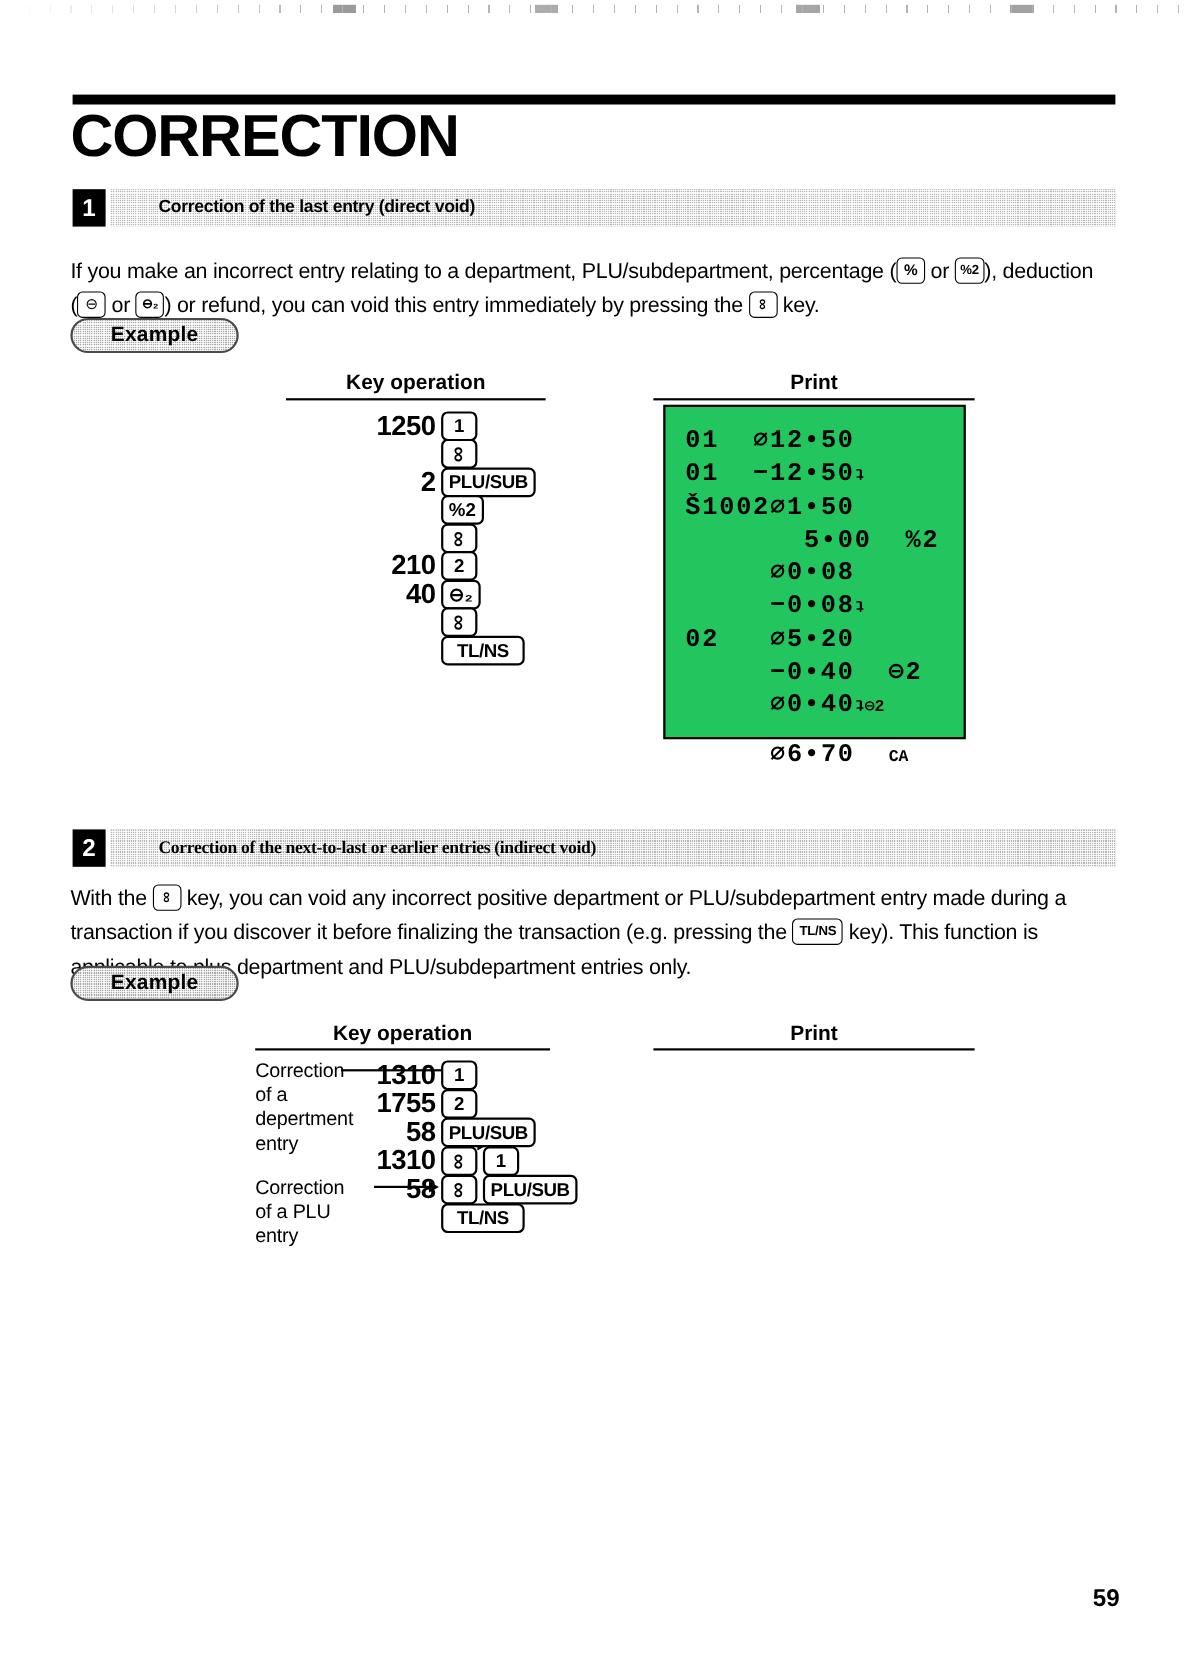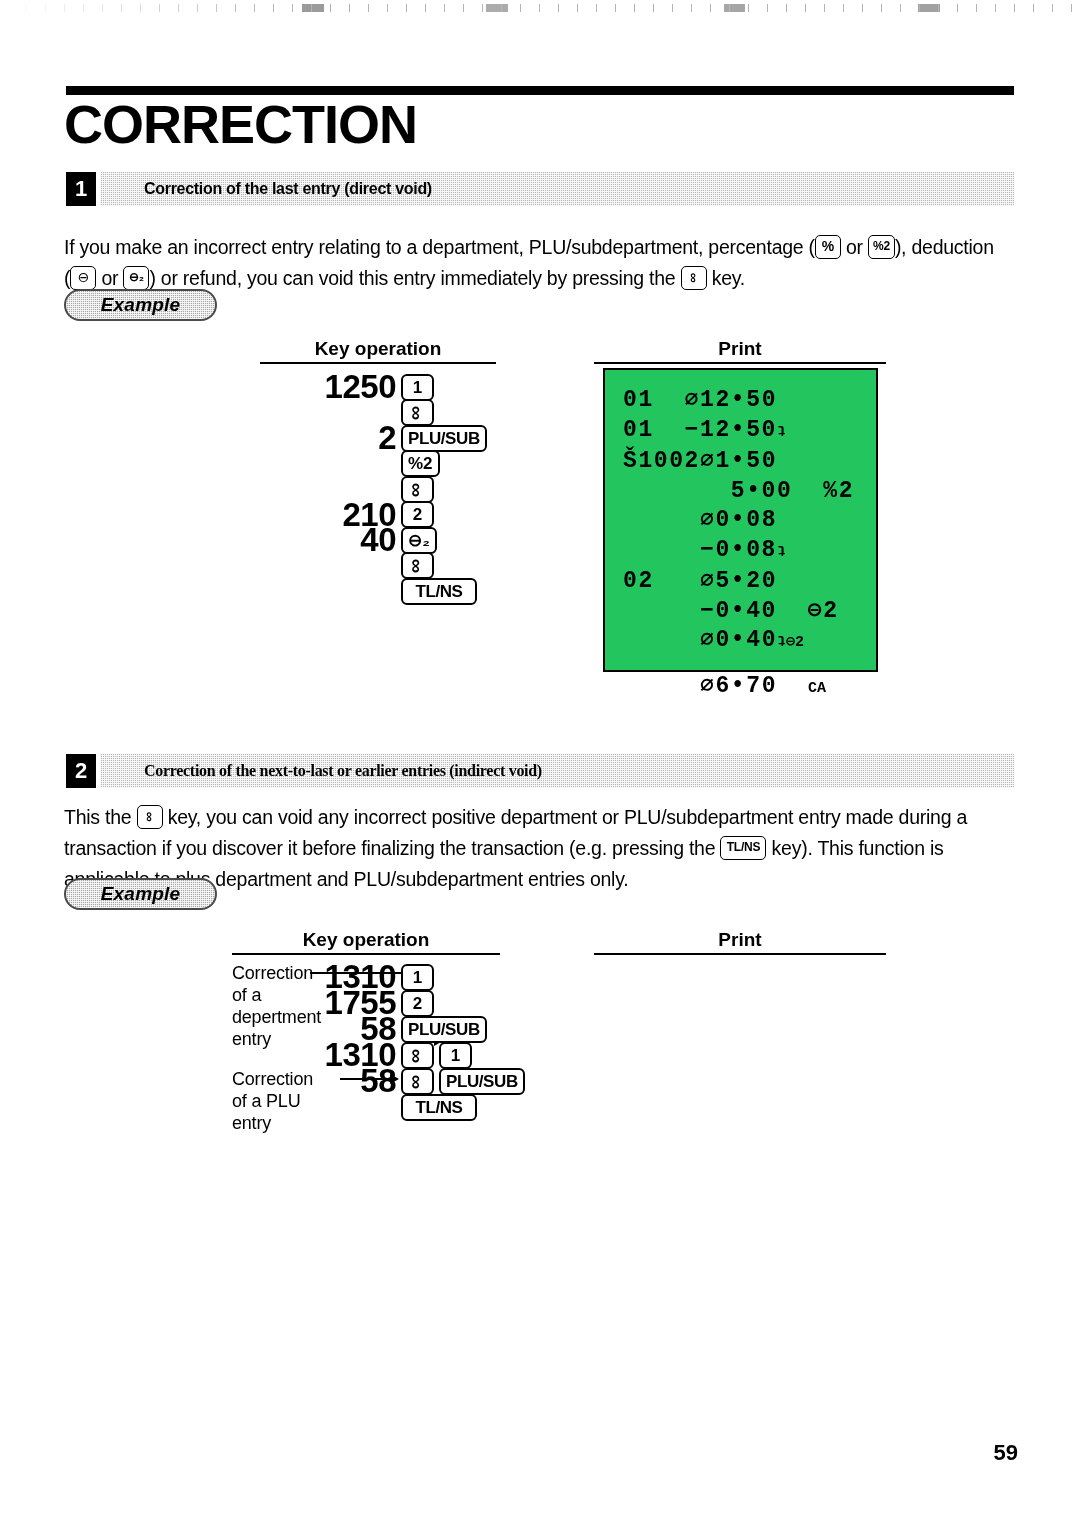--- a/index.html
+++ b/index.html
@@ -151,21 +151,20 @@
   .example-pill {
     position: absolute;
     width: 153px; height: 32px;
     border-radius: 16px;
     background-color: #a8a8a8;
     background-image:
       repeating-linear-gradient(0deg, rgba(255,255,255,.8) 0 1px, transparent 1px 2px),
       repeating-linear-gradient(90deg, rgba(255,255,255,.75) 0 1px, transparent 1px 2px);
     border: 2px solid #4a4a4a;
     box-sizing: border-box;
-    font-style: italic;
   }
   .example-pill span {
     display: block;
     text-align: center;
     line-height: 28px;
     font-size: 19px;
     font-weight: bold;
     color: #000;
     letter-spacing: 0.2px;
   }
@@ -188,21 +187,21 @@
     position: absolute;
   }
   .krow {
     position: absolute;
     height: 30px;
     display: flex;
     align-items: center;
     gap: 5px;
   }
   .knum {
-    font-size: 33px;
+    font-size: 25px;
     font-weight: bold;
     letter-spacing: -0.5px;
     text-align: right;
   }
   .kc-big {
     height: 27px;
     min-width: 33px;
     padding: 0 5px;
     font-size: 17px;
     line-height: 24px;
@@ -346,21 +345,21 @@
   </div>
 
   <div class="sec-header" style="left:66px; top:754px; width:948px;">
     <div class="sec-num">2</div>
     <div class="sec-bar" style="width:914px;font-family:Liberation Serif, serif;">
       <div class="sec-bar-text">Correction of the next-to-last or earlier entries (indirect void)</div>
     </div>
   </div>
 
   <div class="body-text" style="left:64px; top:802px; width:960px;">
-    <span>This the </span><span class="kc kc-inline"><span class="void-glyph">∞</span></span><span> key, you can void any incorrect positive department or PLU/subdepartment entry made during a</span><br>
+    <span>With the </span><span class="kc kc-inline"><span class="void-glyph">∞</span></span><span> key, you can void any incorrect positive department or PLU/subdepartment entry made during a</span><br>
     <span>transaction if you discover it before finalizing the transaction (e.g. pressing the </span><span class="kc kc-inline sm" style="min-width:46px;">TL/NS</span><span> key).  This function is</span><br>
     <span>applicable to plus department and PLU/subdepartment entries only.</span>
   </div>
 
   <div class="example-pill" style="left:64px; top:878px;">
     <span>Example</span>
   </div>
 
   <div class="col-head" style="left:248px; top:929px; width:236px;">Key operation</div>
   <div class="col-rule" style="left:232px; top:953px; width:268px;"></div>

